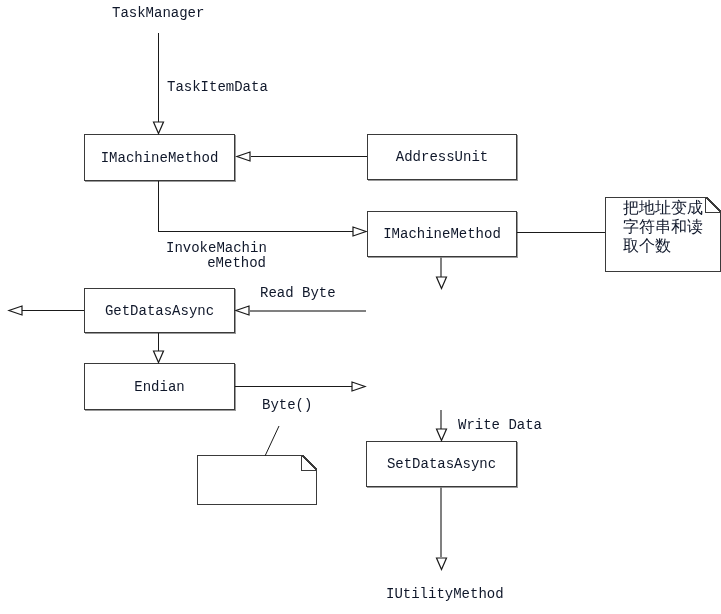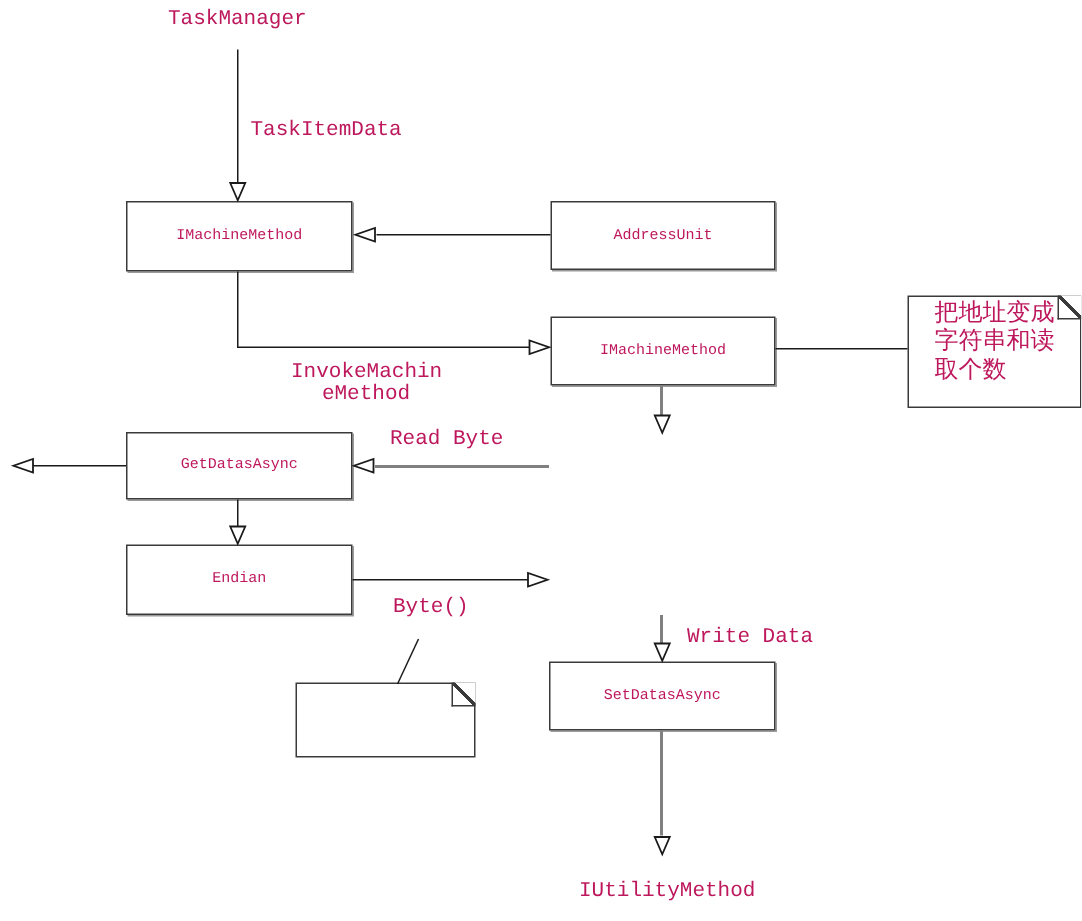--- a/index.html
+++ b/index.html
@@ -1,28 +1,28 @@
 <!DOCTYPE html>
 <html><head>
 <meta charset="utf-8">
 <style>
   html,body { margin:0; padding:0; background:#fff; }
   .diagram {
     position:relative; width:721px; height:614px; background:#ffffff;
     font-family:"Liberation Mono","DejaVu Sans Mono",monospace;
-    color:#be185d; overflow:hidden;
+    color:#0f172a; overflow:hidden;
   }
   .node {
     position:absolute; background:#fff; border:1px solid #3a3a3a;
     box-shadow:1px 1px 0 #9a9a9a; box-sizing:border-box;
     display:flex; align-items:center; justify-content:center;
-    font-size:10px; letter-spacing:0;
+    font-size:14px; letter-spacing:0;
   }
   .lbl { position:absolute; font-size:14px; white-space:nowrap; line-height:15px; }
-  .lbl.multiline { white-space:normal; text-align:center;margin-left:28px; }
+  .lbl.multiline { white-space:normal; text-align:right; }
   .lbl.multiline span { display:block; }
   .cjk { font-size:16px; line-height:18px; }
   .line { position:absolute; background:#1a1a1a; }
   .line.gray { background:#808080; }
   .arrow { position:absolute; overflow:visible; }
   .arrow polygon { fill:#ffffff; stroke:#1a1a1a; stroke-width:1.2; }
   .leader { position:absolute; overflow:visible; }
   .leader line { stroke:#1a1a1a; stroke-width:1; }
   .note {
     position:absolute; background:#fff; border:1px solid #3a3a3a;

